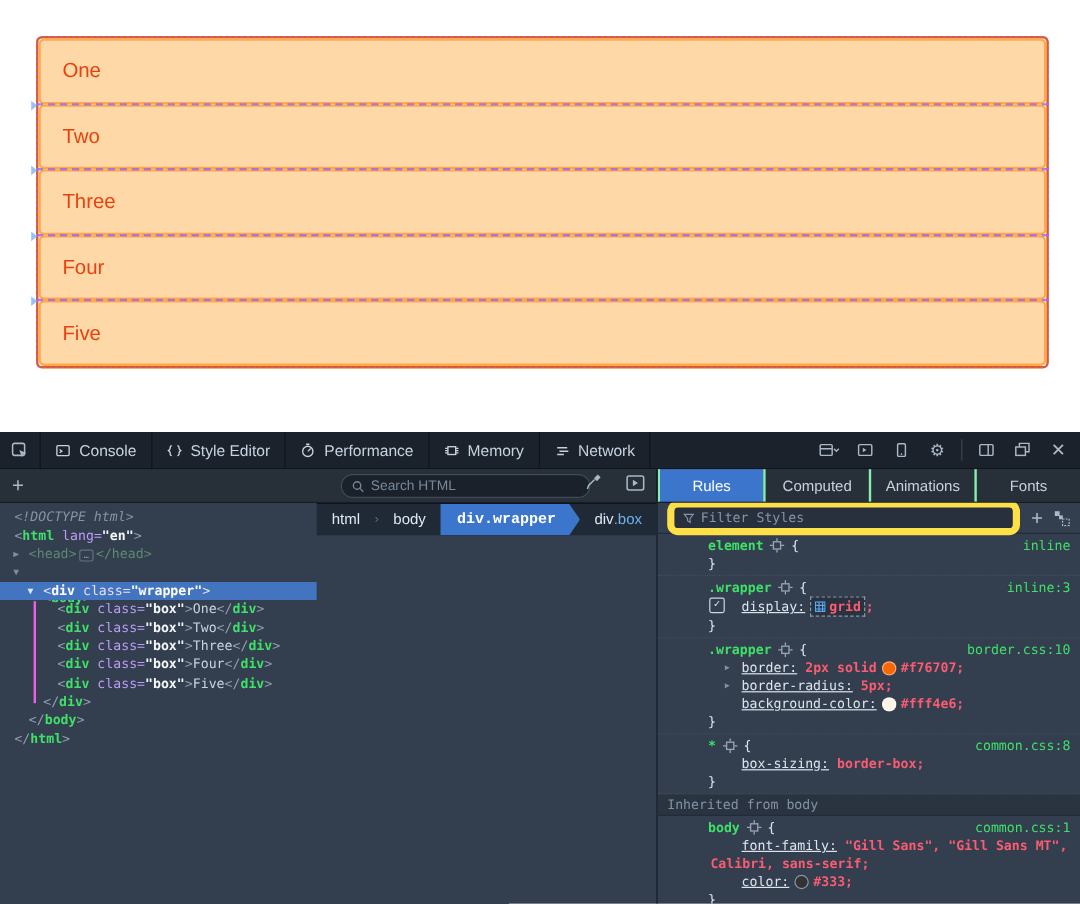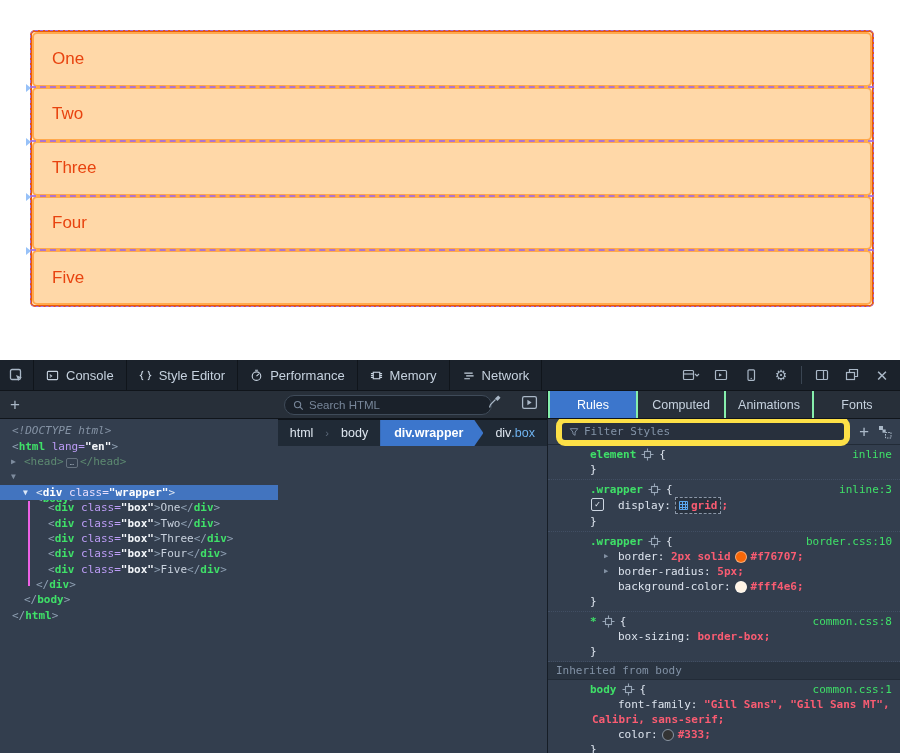--- a/index.html
+++ b/index.html
@@ -58,37 +58,37 @@
   .mline.selected .tok-tag,.mline.selected .tok-attrval{color:#fff;}
   .mline.selected .tok-attr{color:#e9defc;}
   .mline.selected .tok-punct{color:#dfe7f3;}
   .guide{position:absolute;left:28px;top:82px;width:2px;height:85px;background:#ec61e4;}
   
   .breadcrumb{height:26px;background:#202a36;border-top:1px solid #10151b;display:flex;align-items:center;
     font-size:12.5px;color:#dfe7f0;}
   .crumb{padding:0 12px;display:flex;align-items:center;height:100%;}
   .crumb-sep{color:#5d6b7c;font-size:11px;}
   .crumb.sel{background:#3c76cc;color:#fff;font-weight:bold;
-    clip-path:polygon(0 0,calc(100% - 9px) 0,100% 50%,calc(100% - 9px) 100%,0 100%);padding:0 20px 0 14px;}
+    clip-path:polygon(0 0,calc(100% - 9px) 0,100% 50%,calc(100% - 9px) 100%,0 100%);padding:0 20px 0 14px;font-family:Liberation Mono, monospace;}
   .crumb .cls{color:#6fb3f0;}
   
   .rules-panel{flex:1;font-family:"DejaVu Sans Mono",monospace;font-size:11px;color:#dde4ee;
     display:flex;flex-direction:column;overflow:hidden;}
   .filter-row{height:25px;flex:none;display:flex;align-items:center;padding:0 8px;gap:9px;border-bottom:1px solid #222b37;}
   .filter-pill{flex:1;height:17px;border:6px solid #fde047;border-radius:9px;background:#28303d;
     display:flex;align-items:center;padding:0 7px;color:#8494a8;gap:5px;}
   .filter-row .fbtn{color:#aab8c7;display:flex;align-items:center;}
   .filter-row .plus{font-size:16px;line-height:1;}
   .rule{padding:2px 0;border-bottom:1px dotted #414e63;}
   .rline{line-height:15px;padding:0 8px;display:flex;align-items:center;white-space:pre;margin-left:34px;}
   .decl{padding-left:36px;position:relative;}
   .decl2{padding-left:10px;}
   .sel{color:#3fe068;font-weight:bold;}
   .src{margin-left:auto;color:#3fe068;}
-  .pname{color:#dde4ee;}
+  .pname{color:#dde4ee;text-decoration:underline;}
   .pval{color:#fa5c72;font-weight:bold;}
   .brace{color:#dde4ee;}
   .target-ico{margin:0 5px;color:#98a6b7;display:inline-flex;}
   .chk{position:absolute;left:9px;top:1px;width:11px;height:11px;border:1px solid #cdd6e2;border-radius:2px;
     color:#e6edf5;font-size:9px;line-height:11px;text-align:center;}
   .tri{position:absolute;left:22px;top:0;font-size:7px;color:#8290a3;}
   .swatch{display:inline-block;width:10px;height:10px;border-radius:50%;
     border:1px solid rgba(255,255,255,.45);margin:0 4px -1px 4px;}
   .swatch.dark{border-color:#8a95a3;}
   .grid-chip{display:inline-flex;align-items:center;gap:3px;border:1px dashed #8b97a8;

